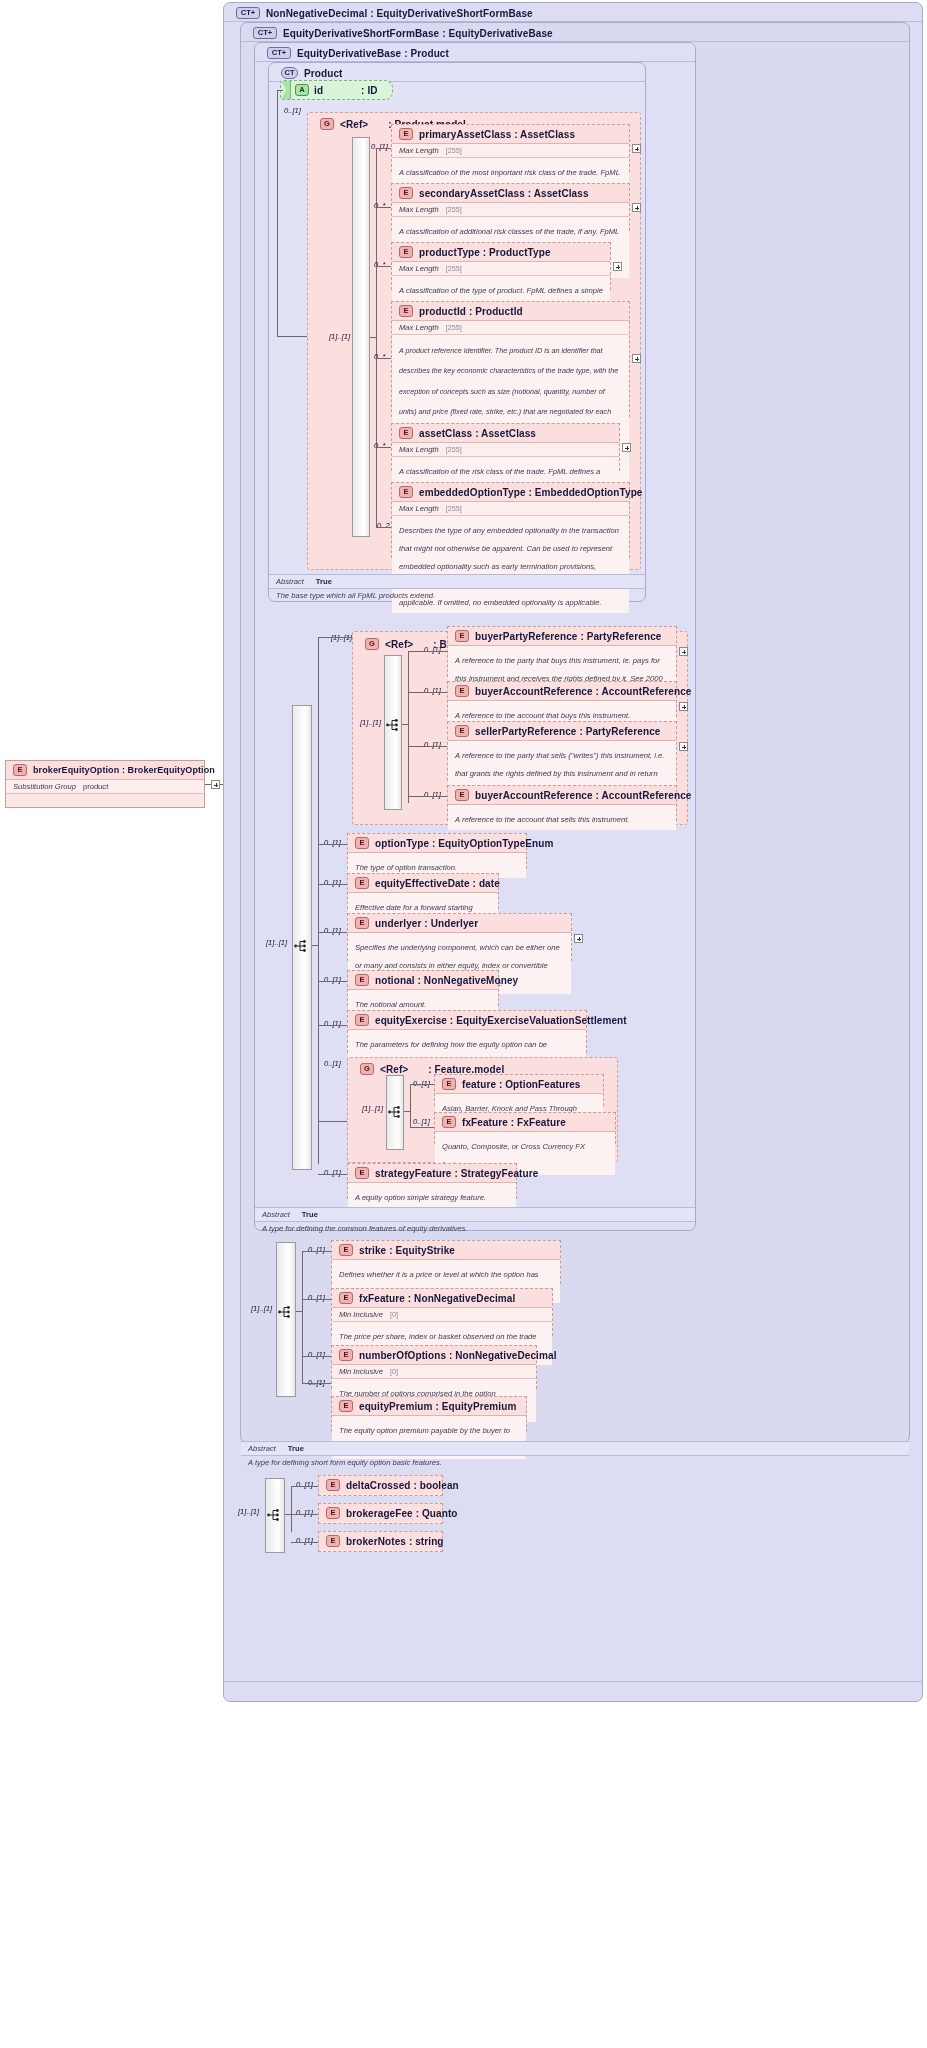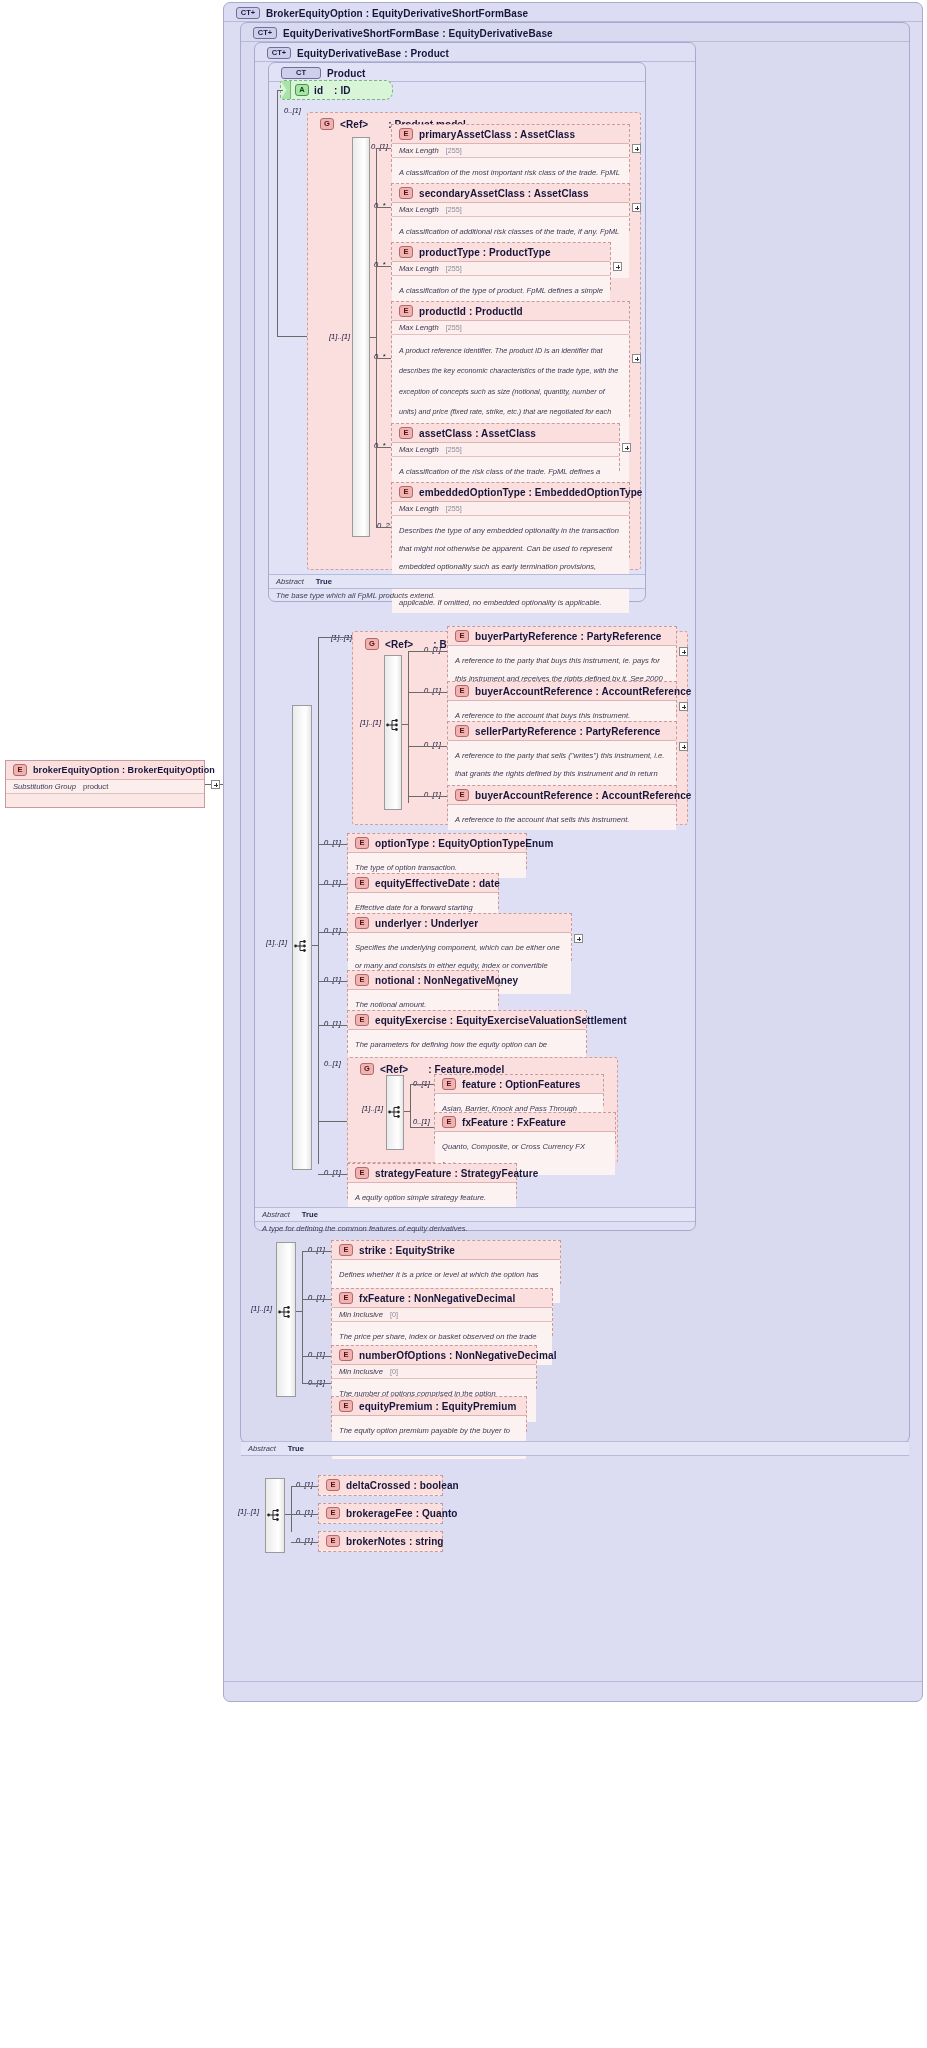--- a/index.html
+++ b/index.html
@@ -151,62 +151,62 @@
   }
 </style>
 </head>
 <body>
 
 <div id="page">
 
   <div class="ct lvl1" style="left:223px; top:2px; width:700px; height:1700px;"></div>
   <div class="ct-head" style="left:228px; top:3px;">
     <span class="badge badge-ct">CT+</span>
-    <span class="title">BrokerEquityOption : EquityDerivativeShortFormBase</span>
+    <span class="title">NonNegativeDecimal : EquityDerivativeShortFormBase</span>
   </div>
   <div class="ct-rule" style="left:224px; top:21px; width:698px;"></div>
 
   <div class="ct lvl2" style="left:240px; top:22px; width:670px; height:1421px;"></div>
   <div class="ct-head" style="left:245px; top:23px;">
     <span class="badge badge-ct">CT+</span>
     <span class="title">EquityDerivativeShortFormBase : EquityDerivativeBase</span>
   </div>
   <div class="ct-rule" style="left:241px; top:41px; width:668px;"></div>
 
   <div class="ct lvl3" style="left:254px; top:42px; width:442px; height:1189px;"></div>
   <div class="ct-head" style="left:259px; top:43px;">
     <span class="badge badge-ct">CT+</span>
     <span class="title">EquityDerivativeBase : Product</span>
   </div>
   <div class="ct-rule" style="left:255px; top:61px; width:440px;"></div>
 
   <div class="ct lvl4" style="left:268px; top:62px; width:378px; height:540px;"></div>
   <div class="ct-head" style="left:273px; top:63px;">
-    <span class="badge badge-ct" style="width:40px;">CT</span>
+    <span class="badge badge-ct" style="width:17px;border-radius:6px;">CT</span>
     <span class="title">Product</span>
   </div>
   <div class="ct-rule" style="left:269px; top:81px; width:376px;"></div>
 
   <div class="root" style="left:5px; top:760px; width:200px; height:48px;">
     <div class="el-head">
       <span class="badge badge-e">E</span>
       <span class="title" style="font-size:9px;">brokerEquityOption : BrokerEquityOption</span>
     </div>
     <div class="el-facet">
       <span class="facet">Substitution Group</span>
       <span class="facetval" style="font-size:7.6px;color:#3a3a52;">product</span>
     </div>
   </div>
   <div class="ln lnh" style="left:205px; top:784px; width:18px;"></div>
   <div class="plus" style="left:211px; top:780px;"></div>
 
   <div class="attr" style="left:280px; top:80px; width:113px; height:20px;">
     <span class="badge badge-a">A</span>
     <span class="title">id</span>
-    <span class="title" style="margin-left:6px;">: ID</span>
+    <span class="title" style="margin-left:33px;">: ID</span>
   </div>
   <span class="card" style="left:284px; top:106px;">0..[1]</span>
   <div class="ln lnv" style="left:277px; top:90px; height:246px;"></div>
   <div class="ln lnh" style="left:277px; top:90px; width:6px;"></div>
   <div class="ln lnh" style="left:277px; top:336px; width:30px;"></div>
 
   <div class="grp" style="left:307px; top:112px; width:334px; height:458px;"></div>
   <div class="grp-head" style="position:absolute; left:312px; top:114px;">
     <span class="badge badge-g">G</span>
     <span class="title">&lt;Ref&gt;</span>
@@ -602,20 +602,23 @@
       <span class="desc">The equity option premium payable by the buyer to the seller.</span>
     </div>
   </div>
   <span class="card" style="left:308px; top:1378px;">0..[1]</span>
   <div class="ln lnh" style="left:302px; top:1383px; width:29px;"></div>
 
   <div class="absrow" style="left:241px; top:1441px; width:668px;">
     <span class="k">Abstract</span>
     <span class="v">True</span>
   </div>
+  <div class="absdesc" style="left:241px; top:1456px; width:668px;">
+    <span class="desc">A type for defining short form equity option basic features.</span>
+  </div>
 
   <div class="seqbar" style="left:265px; top:1478px; width:20px; height:75px;"></div>
   <span class="card" style="left:238px; top:1507px;">[1]..[1]</span>
   <svg class="seqicon" style="left:267px; top:1508px;" width="16" height="14" viewBox="0 0 16 14">
     <circle cx="1.6" cy="7" r="1.4" fill="#222"></circle>
     <path d="M3 7 H6 M6 2.5 V11.5 M6 2.5 H9 M6 7 H9 M6 11.5 H9" stroke="#222" stroke-width="1" fill="none"></path>
     <circle cx="10.4" cy="2.5" r="1.4" fill="#222"></circle>
     <circle cx="10.4" cy="7" r="1.4" fill="#222"></circle>
     <circle cx="10.4" cy="11.5" r="1.4" fill="#222"></circle>
   </svg>

